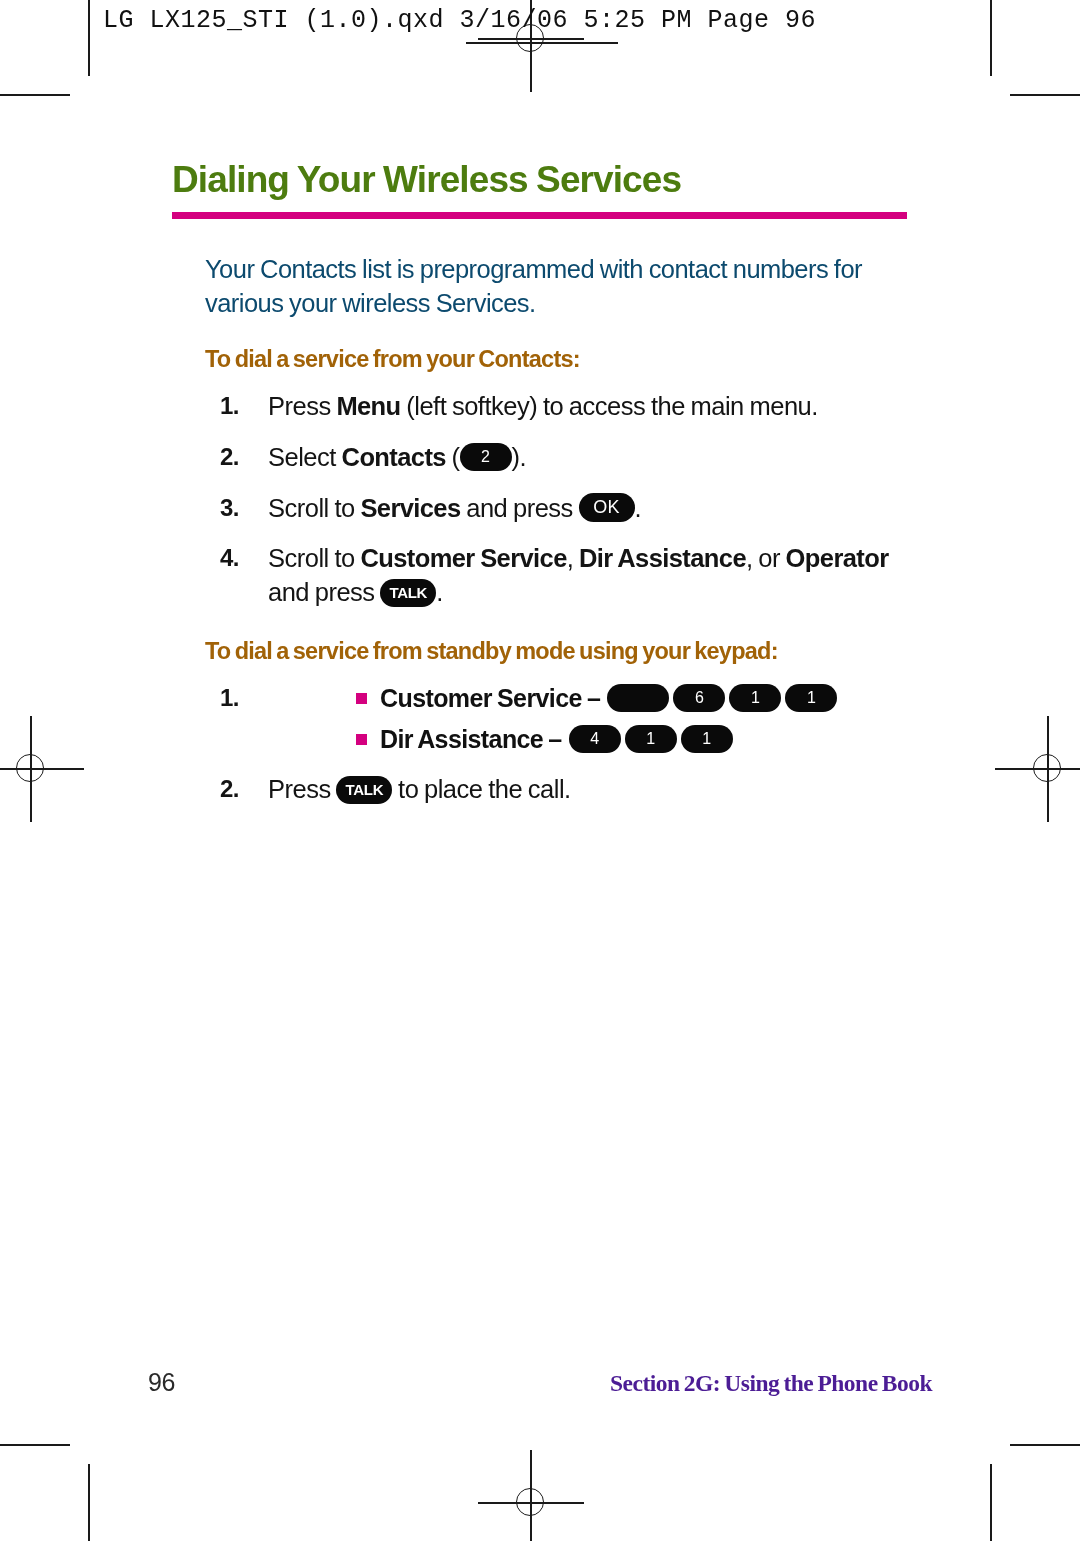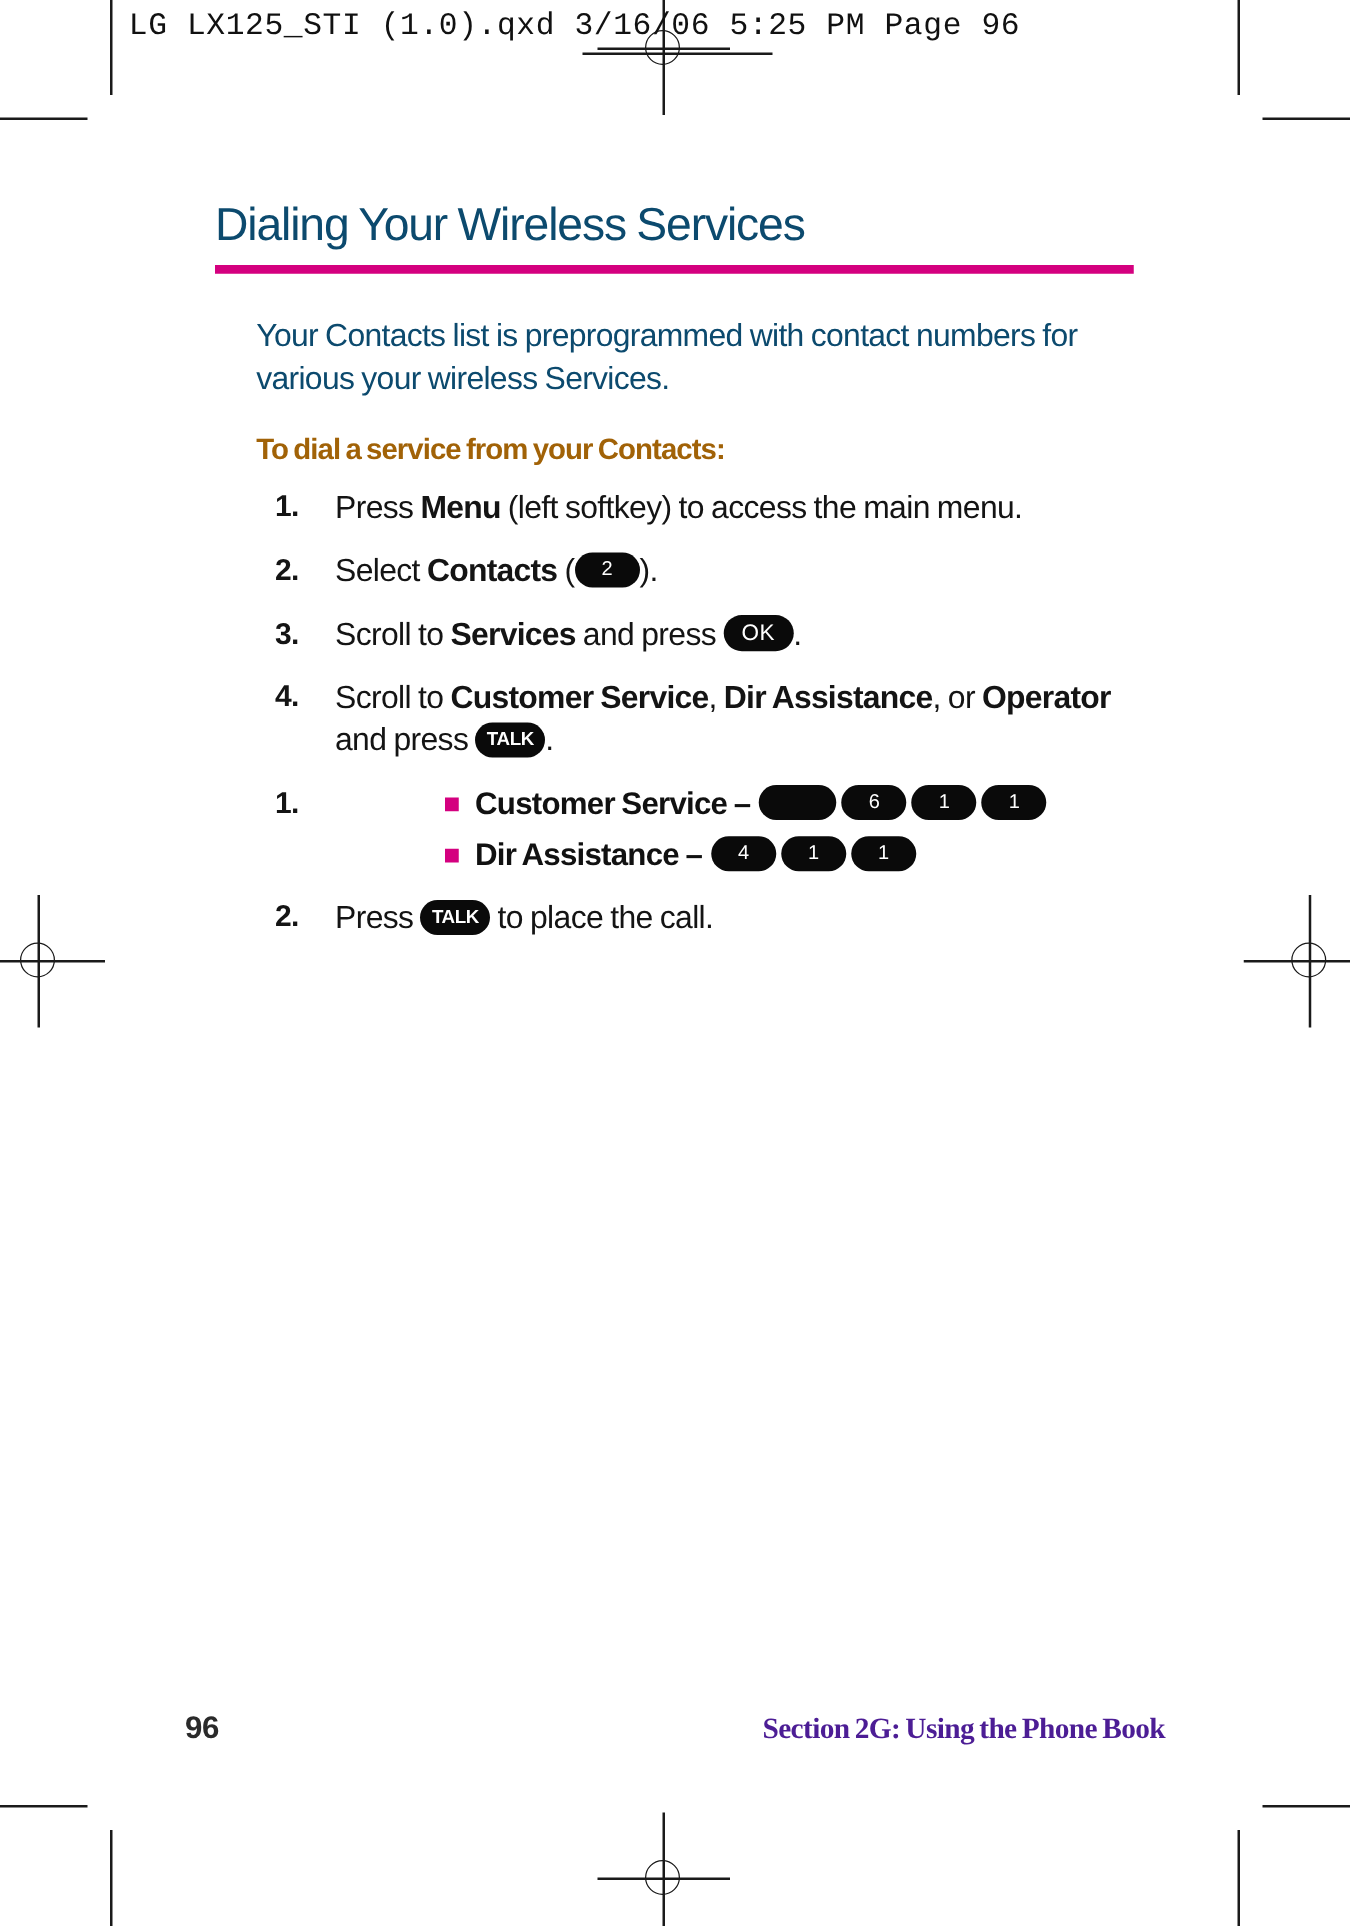--- a/index.html
+++ b/index.html
@@ -81,23 +81,23 @@
   .content {
     position: absolute;
     left: 172px;
     top: 160px;
     width: 740px;
   }
 
   h1.page-title {
     margin: 0;
     font-size: 37px;
-    font-weight: normal;
+    font-weight: bold;
     letter-spacing: -0.9px;
-    color: #0c4a6e;
+    color: #4d7c0f;
     line-height: 1.08;
     word-spacing: -1px;
   }
   .title-rule {
     margin-top: 12px;
     width: 735px;
     height: 7px;
     background: #d4007f;
   }
 
@@ -223,21 +223,21 @@
     position: absolute;
     left: 148px;
     top: 1368px;
     width: 784px;
     display: flex;
     align-items: baseline;
     justify-content: space-between;
   }
   .footer .pagenum {
     font-size: 25px;
-    font-weight: bold;
+    font-weight: normal;
     color: #2a2a2a;
     letter-spacing: -0.3px;
   }
   .footer .sectext {
     font-size: 23.5px;
     font-weight: bold;
     color: #4c1d95;
     letter-spacing: -0.5px;
     word-spacing: -1.2px;
     font-family: Liberation Serif, serif;
@@ -290,20 +290,21 @@
     <p class="intro">Your Contacts list is preprogrammed with contact numbers for various your wireless Services.</p>
 
     <h2 class="sub-head">To dial a service from your Contacts:</h2>
     <ol class="steps" id="steps-one">
         <li><span class="num">1.</span><span><span>Press </span><b>Menu</b><span> (left softkey) to access the main menu.</span></span></li>
         <li><span class="num">2.</span><span><span>Select </span><b>Contacts</b><span> (</span><span class="key digit">2</span><span>).</span></span></li>
         <li><span class="num">3.</span><span><span>Scroll to </span><b>Services</b><span> and press </span><span class="key ok">OK</span><span>.</span></span></li>
         <li><span class="num">4.</span><span><span>Scroll to </span><b>Customer Service</b><span>, </span><b>Dir Assistance</b><span>, or </span><b>Operator</b><span> and press </span><span class="key talk">TALK</span><span>.</span></span></li>
       </ol>
 
+    <h2 class="sub-head second">To dial a service from standby mode using your keypad:</h2>
     <ol class="steps" id="steps-two">
         <li><span class="num">1.</span><ul class="bullets">
             <li><span class="sq"></span><span>Customer Service – </span><span class="key blank"></span><span class="key digit">6</span><span class="key digit">1</span><span class="key digit">1</span></li>
             <li><span class="sq"></span><span>Dir Assistance – </span><span class="key digit">4</span><span class="key digit">1</span><span class="key digit">1</span></li>
           </ul></li>
         <li><span class="num">2.</span><span><span>Press </span><span class="key talk">TALK</span><span> to place the call.</span></span></li>
       </ol>
 
   </div>
 

